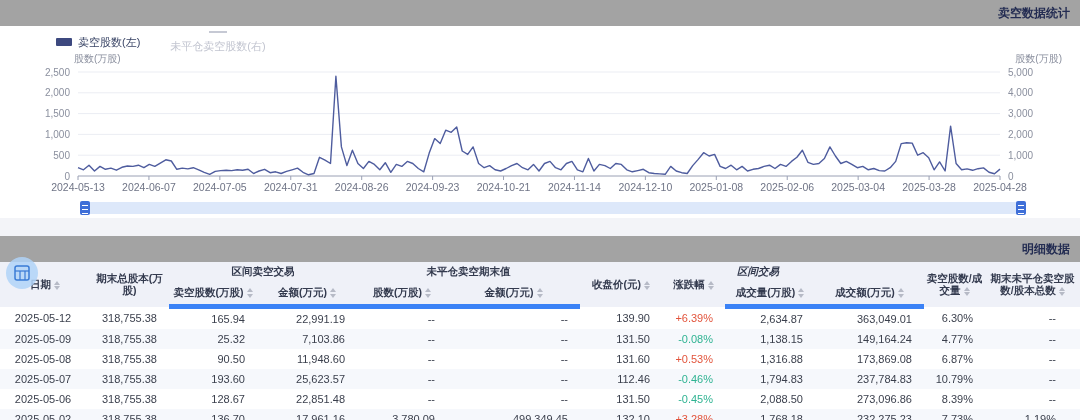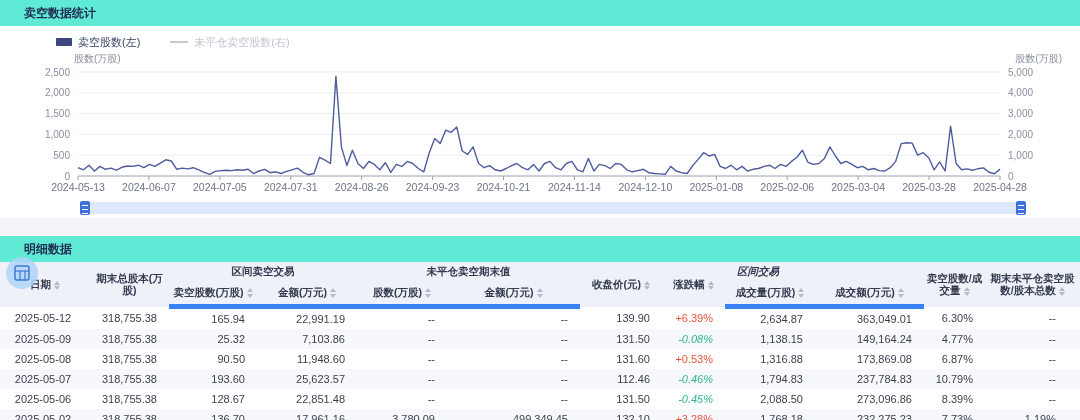--- a/index.html
+++ b/index.html
@@ -3,31 +3,31 @@
 <meta charset="utf-8">
 <style>
   html,body{margin:0;padding:0;}
   body{
     width:1080px;height:420px;overflow:hidden;
     background:#f3f4f8;
     font-family:"Liberation Sans","DejaVu Sans",sans-serif;
     color:#3a3f4c;position:relative;
   }
   .section-bar{
-    background:#5eead4;color:#232c52;font-weight:bold;
-    font-size:12px;padding:6px 24px;height:14px;line-height:14px;
+    background:#a3a3a3;color:#232c52;font-weight:bold;
+    font-size:12px;padding:6px 10px;height:14px;line-height:14px;text-align:right;
   }
   .panel{background:#ffffff;}
   
   .chart-panel{padding-bottom:4px;}
   .legend-row{display:flex;align-items:center;gap:30px;padding:8px 0 0 56px;height:16px;text-align:right;}
   .legend-item{display:flex;align-items:center;gap:6px;font-size:11px;cursor:pointer;}
   .legend-item .swatch-rect{width:16px;height:8px;background:#3d497f;border-radius:1px;}
   .legend-item.active{color:#3a4566;}
-  .legend-item.inactive{color:#c2c5d0;}
+  .legend-item.inactive{color:#c2c5d0;flex-direction:column;}
   .legend-item .swatch-line{width:18px;height:0;border-top:2px solid #c6c9d4;}
   #chart-svg{display:block;}
   .slider-track{
     position:relative;margin:2px 58px 0 84px;height:12px;
     background:#dde8fa;border-radius:2px;
   }
   .slider-handle{
     position:absolute;top:-1px;width:10px;height:14px;border-radius:2px;
     background:#3f6fd8;
     background-image:repeating-linear-gradient(to bottom,transparent 0 3px,#ffffff 3px 4px);
@@ -52,21 +52,21 @@
   .sort .up{border-bottom:4px solid #b6bac6;margin-bottom:1.5px;}
   .sort .dn{border-top:4px solid #b6bac6;}
   tbody td{
     height:20px;padding:0 12px 0 0;text-align:right;white-space:nowrap;
     overflow:hidden;color:#3a3f4c;
   }
   tbody td:first-child{text-align:center;padding-left:8px;}
   tbody td:last-child{padding-right:24px;}
   tbody tr:nth-child(even){background:#f6f8fc;}
   td.up{color:#e2543c;margin-top:13px;}
-  td.down{color:#2fb392;font-style:italic;}
+  td.down{color:#2fb392;}
   
   .float-btn{
     position:absolute;left:6px;top:257px;width:32px;height:32px;border-radius:50%;
     background:rgba(176,212,248,0.85);display:flex;align-items:center;justify-content:center;
     z-index:5;cursor:pointer;
   }
 </style>
 </head>
 <body>
 

